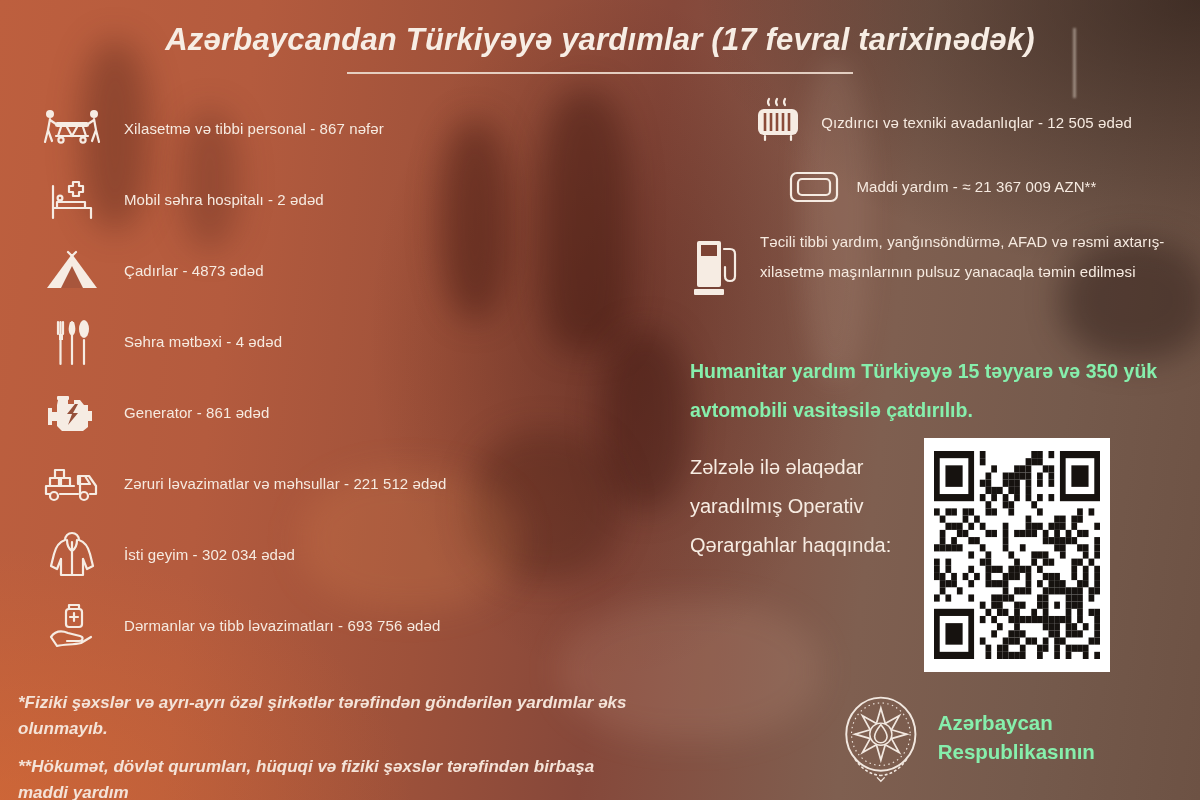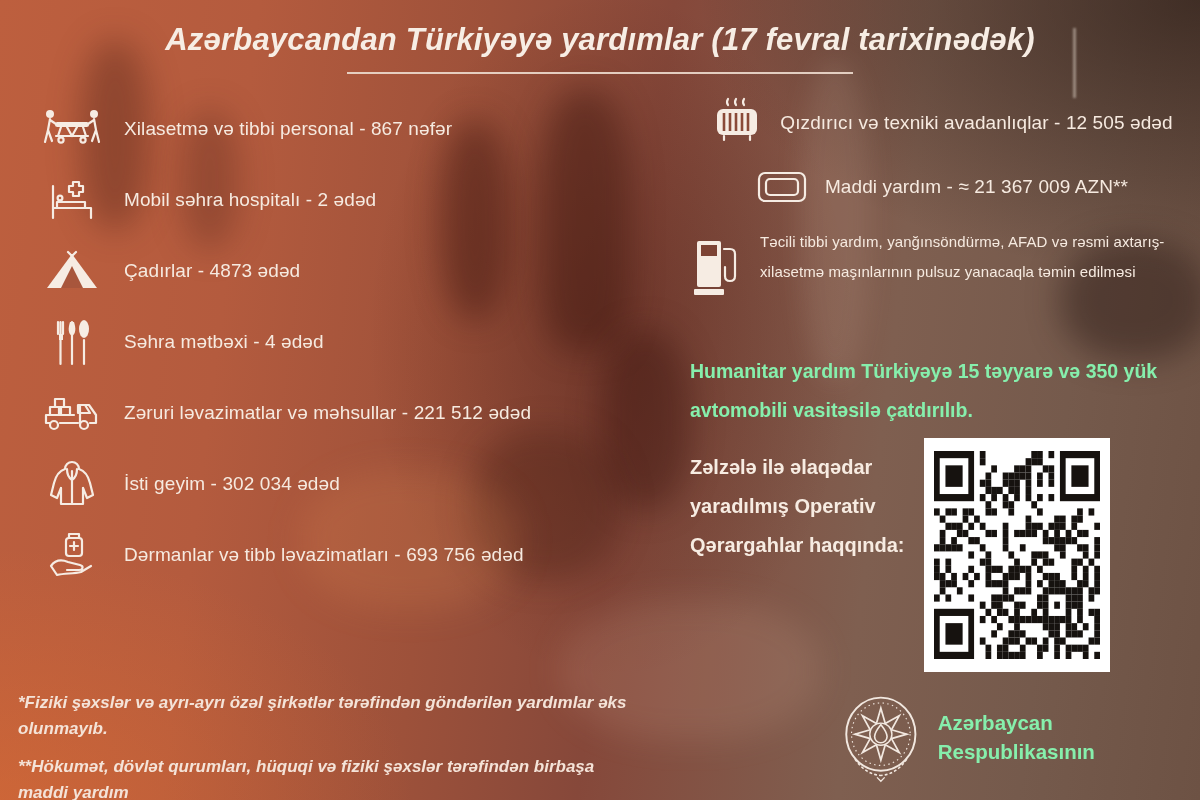--- a/index.html
+++ b/index.html
@@ -31,36 +31,36 @@
   .streak{position:absolute;left:1073px;top:28px;width:3px;height:70px;background:rgba(240,228,218,.45);filter:blur(1px);}
   
   .title{position:absolute;top:22px;left:0;width:100%;text-align:center;
     font-size:31px;font-weight:600;color:#f7ede4;letter-spacing:.2px;font-style:italic;}
   .title-underline{position:absolute;top:72px;left:347px;width:506px;height:2px;background:#ecd9cc;opacity:.92;}
   
   .left-col{position:absolute;left:30px;top:105px;width:620px;}
   .row{display:flex;align-items:center;height:47px;margin-bottom:24px;}
   .row .icon{flex:0 0 84px;display:flex;justify-content:center;align-items:center;}
   .row .label,
-  .rrow .label{font-size:19px;color:#f6eae0;letter-spacing:.1px;}
+  .rrow .label{font-size:15px;color:#f6eae0;letter-spacing:.1px;}
   .row .label{margin-left:10px;}
   .right-col{position:absolute;left:688px;top:95px;width:505px;}
   .rrow{display:flex;align-items:center;margin-bottom:12px;justify-content:center;}
   .rrow .icon{flex:0 0 58px;display:flex;justify-content:center;align-items:flex-start;}
   .rrow .label{margin-left:14px;line-height:1.45;}
   .rrow.r1{height:56px;}
   .rrow.r2{height:48px;margin-top:6px;}
   .rrow.r3{margin-top:16px;align-items:flex-start;}
   .rrow.r3 .label{line-height:2.0;font-size:15px;}
   .rrow.r3 .icon{padding-top:8px;}
   .summary{position:absolute;left:690px;top:352px;width:495px;
     font-size:19.5px;font-weight:bold;color:#86efac;line-height:2.0;}
   
   .qr-label{position:absolute;left:690px;top:448px;width:250px;
-    font-size:20px;font-weight:bold;color:#f7ece2;line-height:1.95;}
+    font-size:20px;font-weight:normal;color:#f7ece2;line-height:1.95;}
   .qr-panel{position:absolute;left:924px;top:438px;width:186px;height:234px;background:#ffffff;}
   .qr-panel svg{position:absolute;left:10px;top:13px;width:166px;height:208px;}
   
   .footnotes{position:absolute;left:18px;top:690px;width:615px;
     font-size:17px;font-style:italic;font-weight:bold;color:#f4e3d8;line-height:1.55;}
   .footnotes p{margin:0 0 11px 0;}
   
   .footer-org{position:absolute;left:828px;top:684px;display:flex;align-items:center;}
   .footer-org .emblem{width:112px;height:108px;}
   .org-text{margin-left:4px;font-size:20.5px;font-weight:bold;color:#86efac;line-height:1.4;}
@@ -137,20 +137,30 @@
         <path class="pfill" d="M9 16 h4 v6 h-4 z"></path>
         <path class="pict" d="M22 4 V46" stroke-width="3"></path>
         <path class="pfill" d="M20 4 c-2 6 -2 12 2 14 c4 -2 4 -8 2 -14 z"></path>
         <path class="pict" d="M34 22 V46" stroke-width="3"></path>
         <ellipse class="pfill" cx="34" cy="11" rx="5" ry="9"></ellipse>
       </svg>
     </span>
     <span class="label">Səhra mətbəxi - 4 ədəd</span>
   </div>
 
+  <div class="row">
+    <span class="icon">
+      <svg width="54" height="44" viewBox="0 0 54 44">
+        <path class="pfill" d="M13 9 h10 v4 h6 v-4 h6 l4 5 h4 v6 h4 v10 h-4 v6 l-5 4 H17 l-5 -5 v-5 H7 v4 H3 V17 h4 v4 h5 v-7 z"></path>
+        <rect class="pfill" x="12" y="5" width="12" height="4" rx="1"></rect>
+        <path d="M30 13 l-8 10 h5 l-4 11 l10 -12 h-5 l5 -9 z" fill="#95503a"></path>
+      </svg>
+    </span>
+    <span class="label">Generator - 861 ədəd</span>
+  </div>
 
   <div class="row">
     <span class="icon">
       <svg width="60" height="48" viewBox="0 0 60 48">
         <path class="pict" d="M4 34 V26 h28 M4 34 h4 M18 34 h18 M48 34 h6 v-8 l-7 -10 h-9 v18"></path>
         <path class="pict" d="M36 16 h7 l5 8 h-12 z"></path>
         <rect class="pict" x="8" y="18" width="9" height="8"></rect>
         <rect class="pict" x="19" y="18" width="9" height="8"></rect>
         <rect class="pict" x="13" y="10" width="9" height="8"></rect>
         <circle class="pict" cx="12" cy="36" r="4"></circle>

